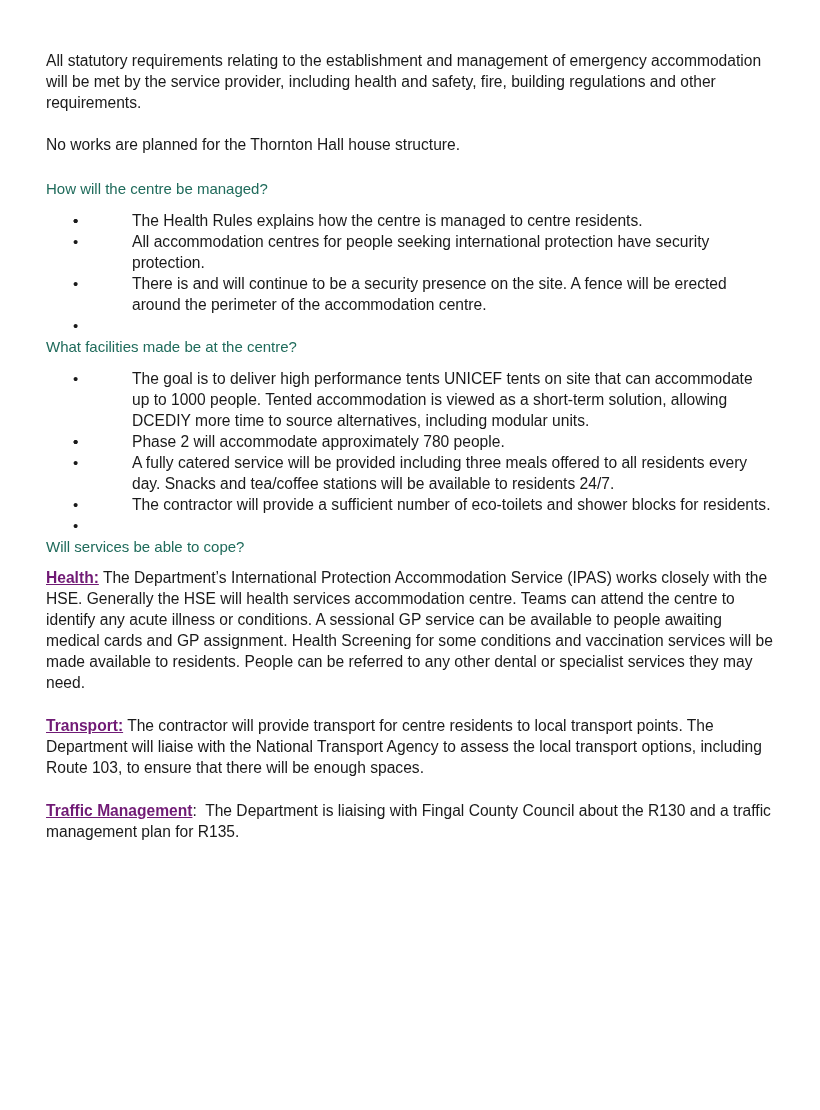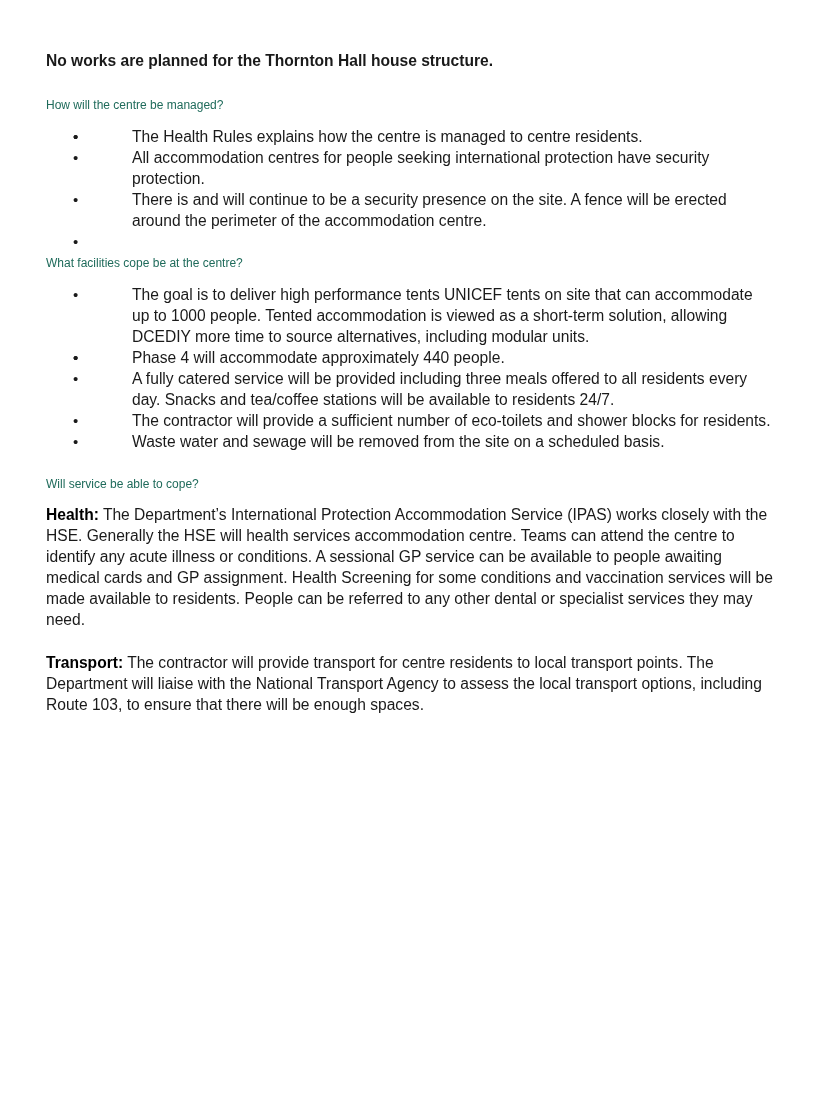--- a/index.html
+++ b/index.html
@@ -8,70 +8,72 @@
       font-family: "Liberation Sans", sans-serif;
       color: #1a1a1a;
       font-size: 15.6px;
       line-height: 21px;
     }
     .page { position: relative; padding: 50px 46px 0 46px; }
     p { margin: 0; }
     .para { margin-bottom: 21px; }
     h2 {
       font-weight: normal;
-      font-size: 12px;
+      font-size: 15px;
       line-height: 24px;
       color: #1f6b5b;
       margin: 0 0 9px 0;
     }
     ul.bullets { list-style: none; margin: 0; padding: 0; }
     ul.bullets li {
       position: relative;
       padding-left: 86px;
       margin: 0;
     }
     ul.bullets li .bullet {
       position: absolute; left: 27px; top: 0;
       font-size: 15px;
     }
     .section { margin-bottom: 20px; }
-    .lead { color: #000000; font-weight: bold; }
+    .lead { color: #701a75; font-weight: bold; text-decoration: underline; }
     .block { margin-bottom: 21px; }
   </style>
 </head>
 <body>
 
 <div class="page">
 
   <div>
-    <p class="para" style="margin-bottom:22px;font-weight:bold;">No works are planned for the Thornton Hall house structure.</p>
+    <p class="para">All statutory requirements relating to the establishment and management of emergency accommodation will be met by the service provider, including health and safety, fire, building regulations and other requirements.</p>
+    <p class="para" style="margin-bottom:22px;">No works are planned for the Thornton Hall house structure.</p>
   </div>
 
   <div class="section">
     <h2>How will the centre be managed?</h2>
     <ul class="bullets">
       <li><span class="bullet">•</span></li>
       <li><span class="bullet">•</span><span>The Health Rules explains how the centre is managed to centre residents.</span></li>
       <li><span class="bullet">•</span><span>All accommodation centres for people seeking international protection have security protection.</span></li>
       <li><span class="bullet">•</span><span>There is and will continue to be a security presence on the site. A fence will be erected around the perimeter of the accommodation centre.</span></li>
       <li><span class="bullet">•</span></li>
     </ul>
   </div>
 
   <div class="section">
-    <h2>What facilities cope be at the centre?</h2>
+    <h2>What facilities made be at the centre?</h2>
     <ul class="bullets">
       <li><span class="bullet">•</span><span>The goal is to deliver high performance tents UNICEF tents on site that can accommodate up to 1000 people. Tented accommodation is viewed as a short-term solution, allowing DCEDIY more time to source alternatives, including modular units.</span></li>
       <li><span class="bullet">•</span></li>
-      <li><span class="bullet">•</span><span>Phase 4 will accommodate approximately 440 people.</span></li>
+      <li><span class="bullet">•</span><span>Phase 2 will accommodate approximately 780 people.</span></li>
       <li><span class="bullet">•</span><span>A fully catered service will be provided including three meals offered to all residents every day. Snacks and tea/coffee stations will be available to residents 24/7.</span></li>
       <li><span class="bullet">•</span><span>The contractor will provide a sufficient number of eco-toilets and shower blocks for residents.</span></li>
-      <li><span class="bullet">•</span><span>Waste water and sewage will be removed from the site on a scheduled basis.</span></li>
+      <li><span class="bullet">•</span></li>
     </ul>
   </div>
 
   <div>
-    <h2 style="margin-bottom:8px;">Will service be able to cope?</h2>
+    <h2 style="margin-bottom:8px;">Will services be able to cope?</h2>
     <p class="block" style="margin-bottom:22px;"><span class="lead">Health:</span><span> The Department’s International Protection Accommodation Service (IPAS) works closely with the HSE. Generally the HSE will health services accommodation centre. Teams can attend the centre to identify any acute illness or conditions. A sessional GP service can be available to people awaiting medical cards and GP assignment. Health Screening for some conditions and vaccination services will be made available to residents. People can be referred to any other dental or specialist services they may need.</span></p>
     <p class="block" style="margin-bottom:22px;"><span class="lead">Transport:</span><span> The contractor will provide transport for centre residents to local transport points. The Department will liaise with the National Transport Agency to assess the local transport options, including Route 103, to ensure that there will be enough spaces.</span></p>
+    <p class="block"><span class="lead">Traffic Management</span><span style="white-space:pre-wrap;">:  The Department is liaising with Fingal County Council about the R130 and a traffic management plan for R135.</span></p>
   </div>
 
 </div>
 
 </body></html>

